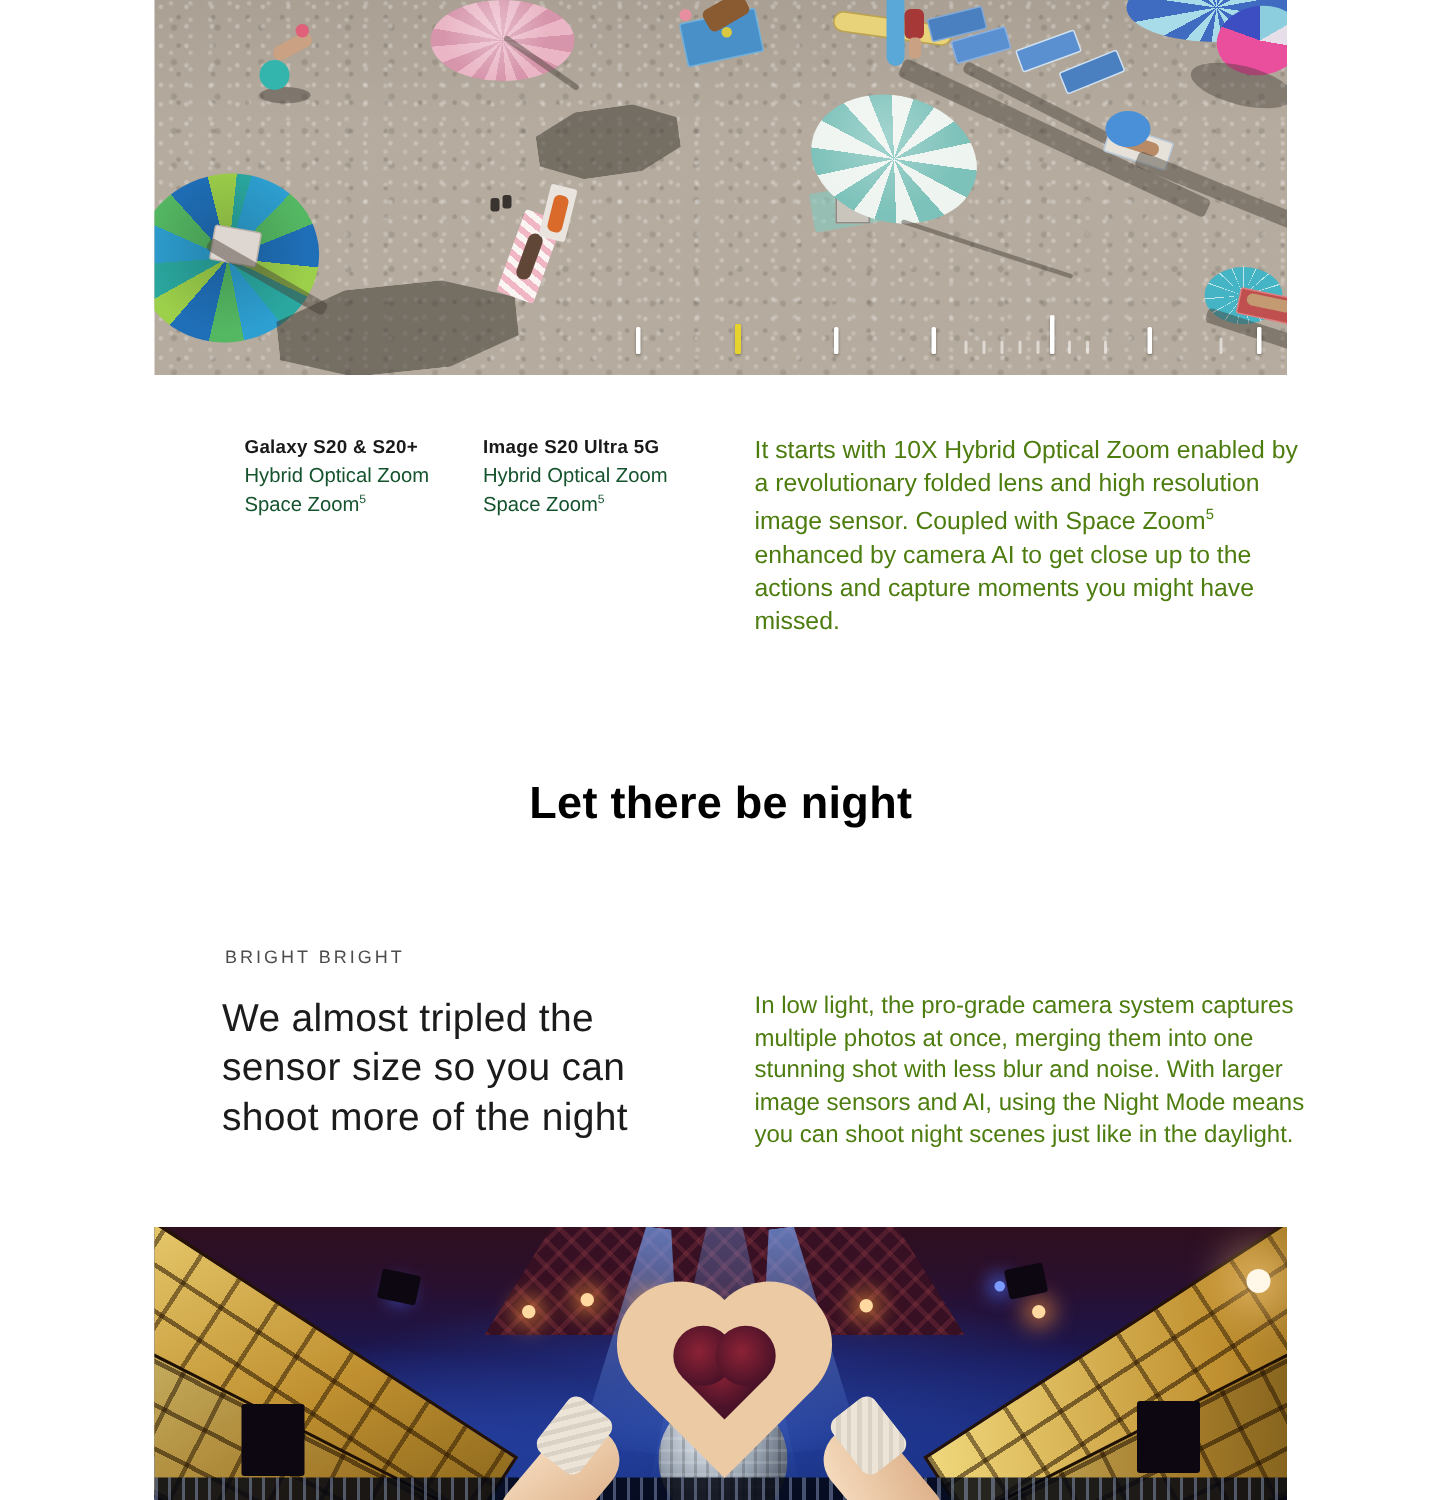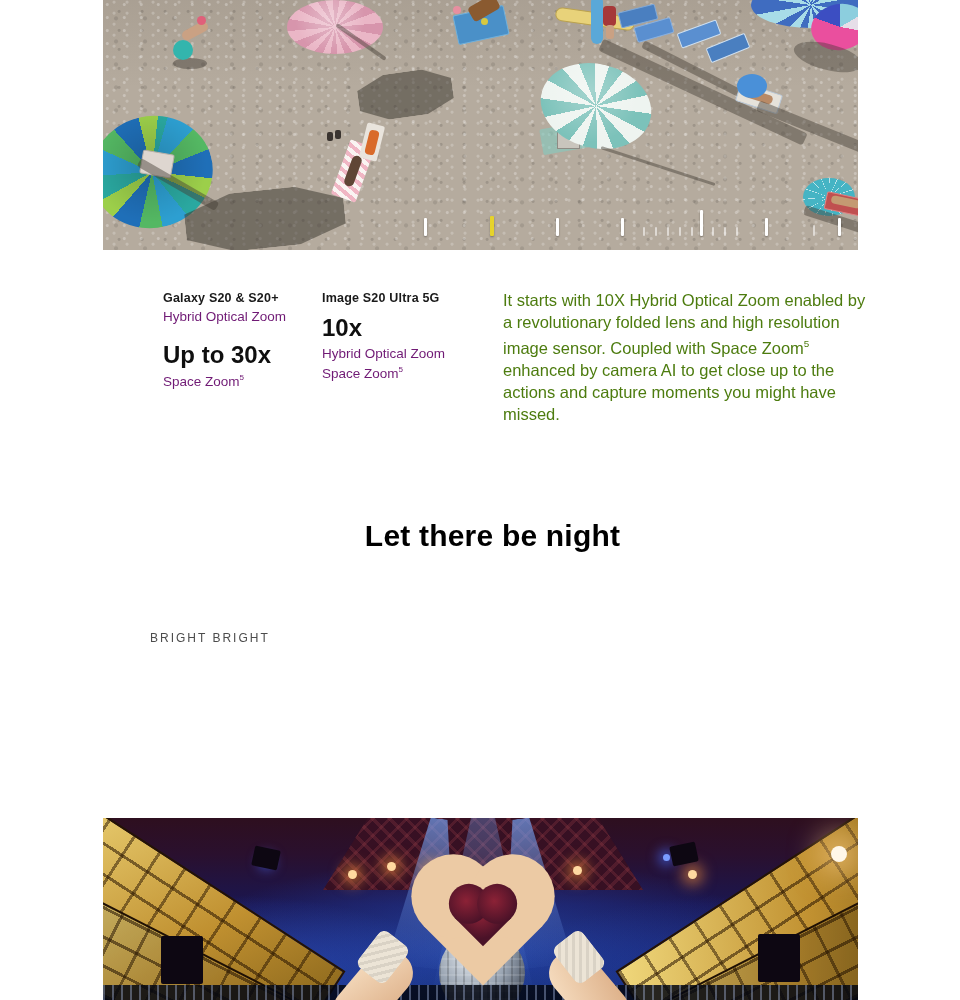--- a/index.html
+++ b/index.html
@@ -82,27 +82,27 @@
   .crowd{left:0;bottom:0;width:100%;height:15px;
     background:repeating-linear-gradient(90deg,rgba(190,210,255,0.35) 0 2px,transparent 2px 9px),rgba(4,7,18,0.85);}
   .spk{background:#0d0712;border-radius:2px;}
 
   
   .spec-col{position:absolute;top:291px;width:150px;}
   .spec-col.c1{left:163px;}
   .spec-col.c2{left:322px;}
   .device{font-size:12.5px;font-weight:700;color:#1a1a1a;letter-spacing:0.2px;}
   .bigval{font-size:24px;font-weight:700;color:#0f0f0f;margin-top:9px;}
-  .subl{font-size:13.5px;color:#701a75;margin-top:4px;}
+  .subl{font-size:13.5px;color:#14532d;margin-top:4px;}
   .gap{margin-top:17px;}
   sup{font-size:60%;}
   .desc{position:absolute;left:503px;top:289px;width:374px;}
   .body-text{margin:0;font-size:16.5px;line-height:22px;color:#4d7c0f;}
   .footnote{margin:15px 0 0 0;font-size:12.5px;color:#5a5a5a;}
-  .night-heading{position:absolute;left:115px;top:519px;width:755px;margin:0;text-align:center;
+  .night-heading{position:absolute;left:103px;top:519px;width:755px;margin:0;text-align:center;
     font-size:30px;font-weight:700;color:#000;letter-spacing:0.2px;}
   .eyebrow{position:absolute;left:150px;top:631px;font-size:12px;color:#4c4c4c;letter-spacing:2px;font-weight:400;}
   .night-title{position:absolute;left:148px;top:662px;width:310px;margin:0;
     font-size:26px;line-height:33px;font-weight:500;color:#1b1b1b;letter-spacing:0.2px;}
   .night-body{position:absolute;left:503px;top:660px;width:374px;font-size:16px;line-height:21.5px;}
 </style>
 </head>
 <body>
 
 <div class="page">
@@ -181,37 +181,37 @@
         <div class="tick minor" style="left: 633px; height: 9px;"></div>
         <div class="tick " style="left: 662px; height: 18px;"></div>
         <div class="tick minor" style="left: 710px; height: 11px;"></div>
         <div class="tick " style="left: 735px; height: 18px;"></div>
       </div>
   </div>
 
   <div class="spec-col c1">
     <div class="device">Galaxy S20 &amp; S20+</div>
     <div class="subl">Hybrid Optical Zoom</div>
-    <div class="bigval gap">Up to 30x</div>
     <div class="subl"><span>Space Zoom</span><sup>5</sup></div>
   </div>
 
   <div class="spec-col c2">
     <div class="device">Image S20 Ultra 5G</div>
-    <div class="bigval">10x</div>
     <div class="subl">Hybrid Optical Zoom</div>
     <div class="subl"><span>Space Zoom</span><sup>5</sup></div>
   </div>
 
   <div class="desc">
     <p class="body-text"><span>It starts with 10X Hybrid Optical Zoom enabled by a revolutionary folded lens and high resolution image sensor. Coupled with Space Zoom</span><sup>5</sup><span> enhanced by camera AI to get close up to the actions and capture moments you might have missed.</span></p>
   </div>
 
   <h2 class="night-heading">Let there be night</h2>
   <div class="eyebrow">BRIGHT BRIGHT</div>
+  <h3 class="night-title">We almost tripled the sensor size so you can shoot more of the night</h3>
+  <p class="body-text night-body">In low light, the pro-grade camera system captures multiple photos at once, merging them into one stunning shot with less blur and noise. With larger image sensors and AI, using the Night Mode means you can shoot night scenes just like in the daylight.</p>
 
   <div class="photo concert">
     <div class="abs ceiling"></div>
 
     <div class="abs goldband" style="left:-46px;top:-34px;width:340px;height:128px;transform:rotate(33deg);transform-origin:left top;"></div>
     <div class="abs goldband" style="left:-36px;top:66px;width:300px;height:82px;transform:rotate(27deg);transform-origin:left top;filter:brightness(0.85);"></div>
     <div class="abs goldband" style="right:-46px;top:-34px;width:340px;height:128px;transform:rotate(-33deg);transform-origin:right top;"></div>
     <div class="abs goldband" style="right:-36px;top:66px;width:300px;height:82px;transform:rotate(-27deg);transform-origin:right top;filter:brightness(0.85);"></div>
 
     <div class="abs beam" style="left:292px;top:0;width:70px;height:150px;transform:rotate(7deg);"></div>

